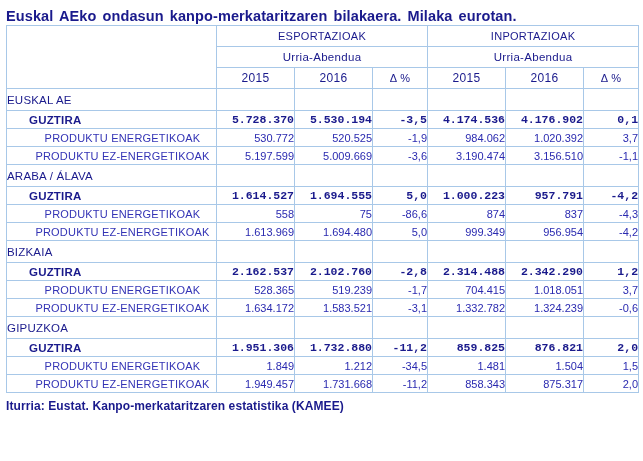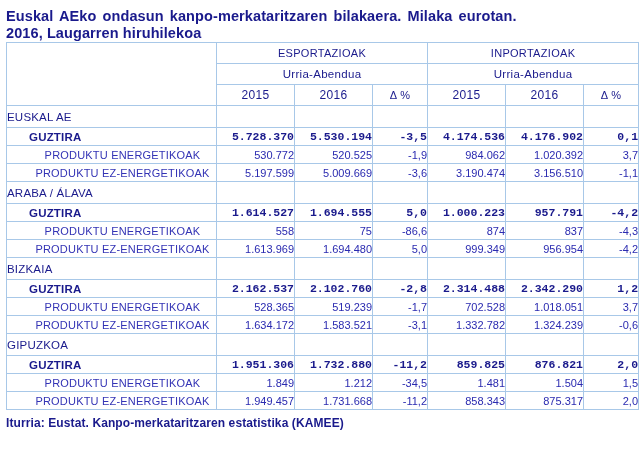--- a/index.html
+++ b/index.html
@@ -127,21 +127,20 @@
     letter-spacing: 0.1px;
   }
 </style>
 </head>
 <body>
 
 <div class="page">
 
   <div class="title">
     <div>Euskal AEko ondasun kanpo-merkataritzaren bilakaera. Milaka eurotan.</div>
-    <div class="line2">2016, Laugarren hiruhilekoa</div>
   </div>
 
   <table class="grid">
     <colgroup>
       <col class="c-label">
       <col class="c-num">
         <col class="c-num">
         <col class="c-pct">
       <col class="c-num">
         <col class="c-num">
@@ -255,21 +254,21 @@
           <td class="num total">-2,8</td>
           <td class="num total">2.314.488</td>
           <td class="num total">2.342.290</td>
           <td class="num total">1,2</td>
         </tr>
         <tr class="data-row">
           <td class="lbl sub">PRODUKTU ENERGETIKOAK</td>
           <td class="num">528.365</td>
           <td class="num">519.239</td>
           <td class="num">-1,7</td>
-          <td class="num">702.528</td>
+          <td class="num">704.415</td>
           <td class="num">1.018.051</td>
           <td class="num">3,7</td>
         </tr>
         <tr class="data-row">
           <td class="lbl sub">PRODUKTU EZ-ENERGETIKOAK</td>
           <td class="num">1.634.172</td>
           <td class="num">1.583.521</td>
           <td class="num">-3,1</td>
           <td class="num">1.332.782</td>
           <td class="num">1.324.239</td>

